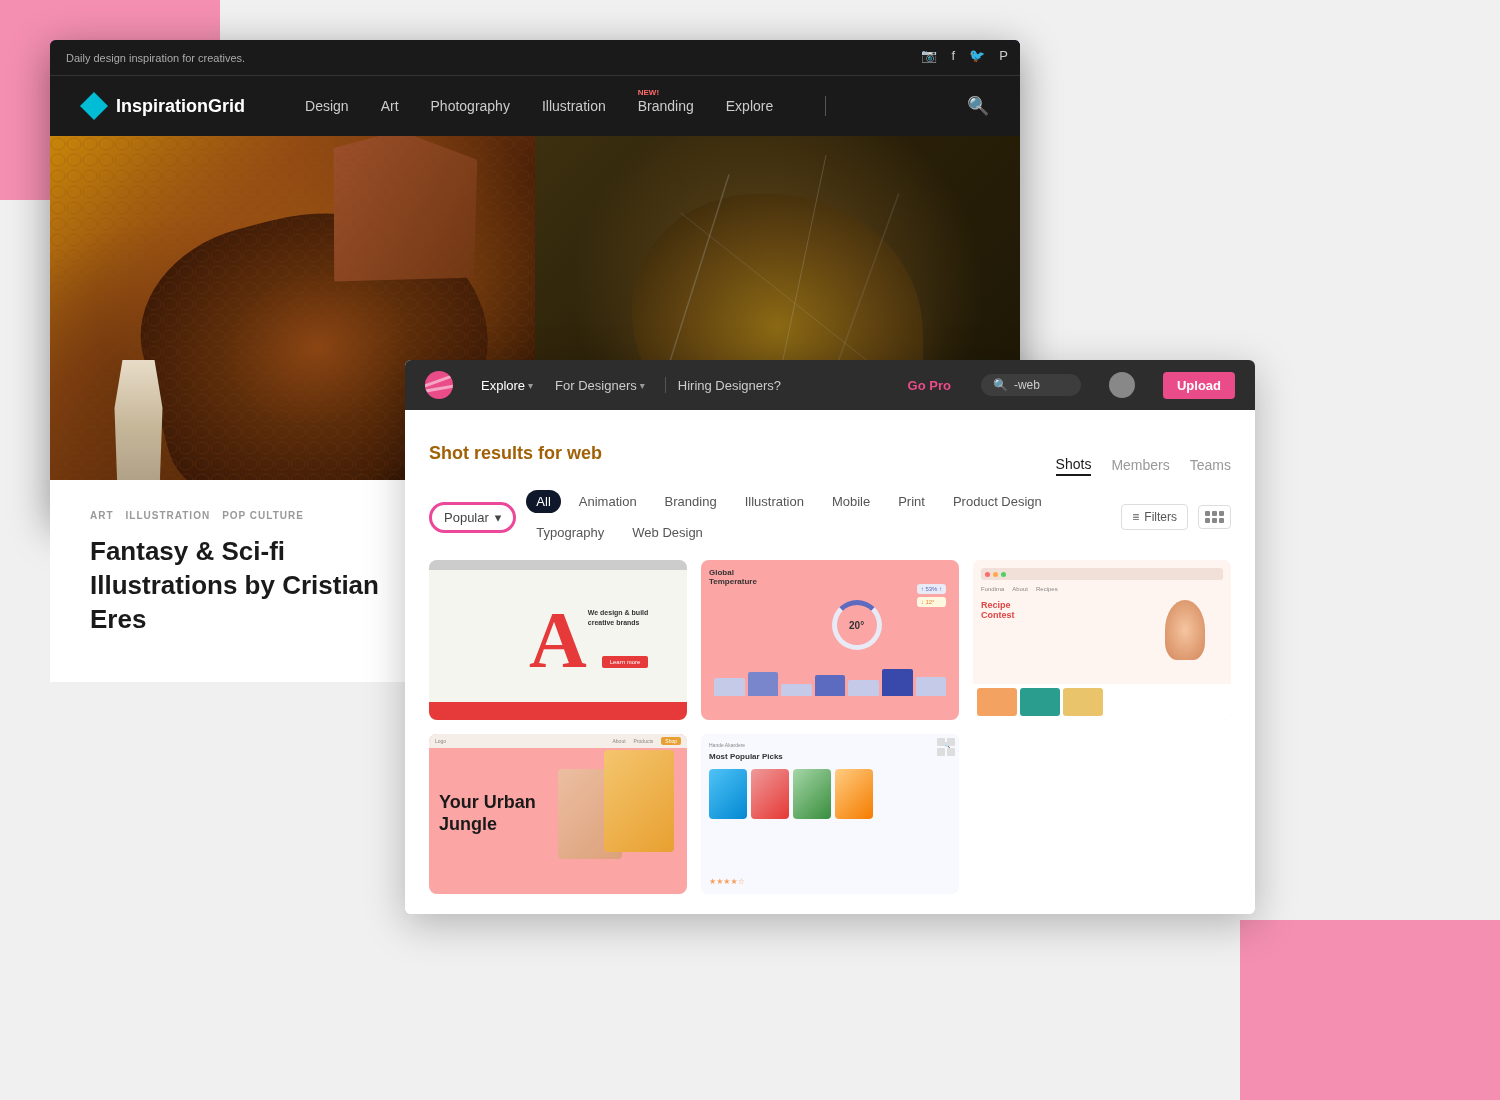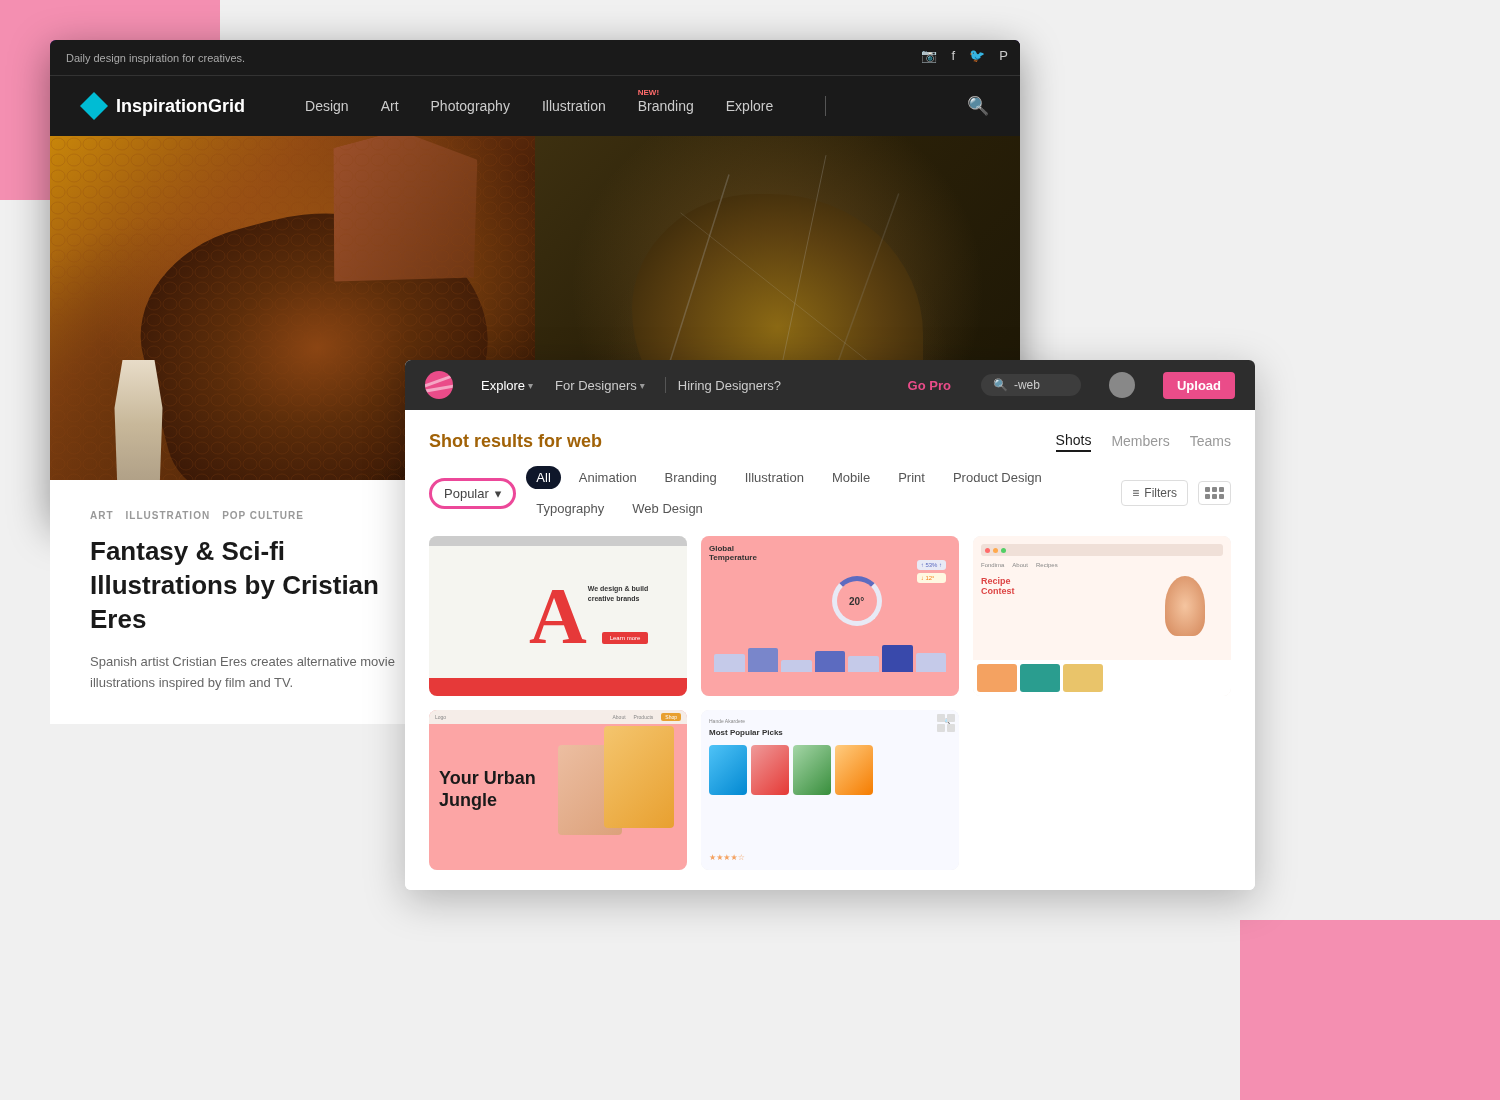--- a/index.html
+++ b/index.html
@@ -351,20 +351,21 @@
     .drib-tabs {
       display: flex;
       gap: 20px;
       align-items: center;
     }
     .drib-tab {
       font-size: 14px;
       color: #999;
       cursor: pointer;
       padding: 2px 0;
+      margin-top: 24px;
     }
     .drib-tab.active {
       color: #1a1a1a;
       border-bottom: 2px solid #1a1a1a;
     }
     .drib-filter-row {
       display: flex;
       align-items: center;
       gap: 10px;
       margin-bottom: 16px;
@@ -768,21 +769,20 @@
   </div>
 </div>
 
 <div class="ig-blog">
   <div class="ig-blog-tags">
     <span class="ig-blog-tag">ART</span>
     <span class="ig-blog-tag">ILLUSTRATION</span>
     <span class="ig-blog-tag">POP CULTURE</span>
   </div>
   <h2 class="ig-blog-title">Fantasy &amp; Sci-fi Illustrations by Cristian Eres</h2>
-  <p class="ig-blog-excerpt">Spanish artist Cristian Eres creates alternative movie illustrations inspired by film and TV.</p>
 </div>
 
 <div class="dribbble-window">
 
   <div class="drib-header">
     <div class="drib-logo">
       <div class="drib-logo-icon"></div>
     </div>
     <div class="drib-nav">
       <span class="drib-nav-item active">

